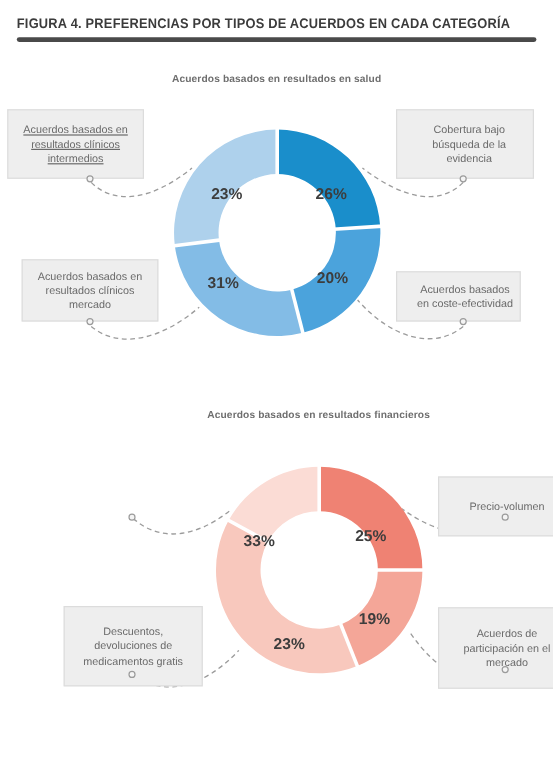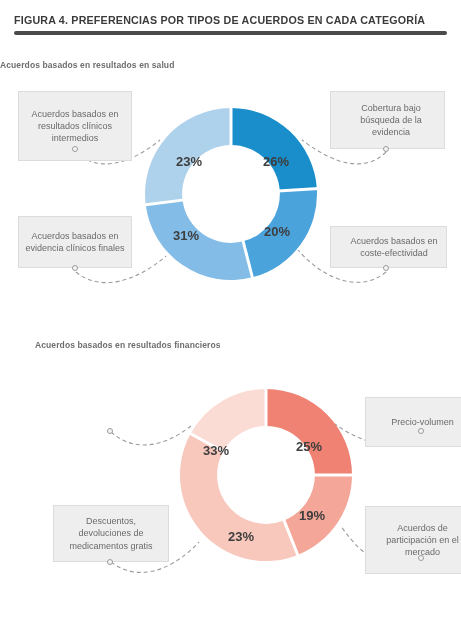--- a/index.html
+++ b/index.html
@@ -41,20 +41,21 @@
     height: 4px;
     background: #4a4a4a;
     border-radius: 2px;
   }
 
   
   .chart-section { position: absolute; left: 0; width: 461px; }
   .chart-subtitle {
     position: absolute;
     left: 0; right: 0;
+    text-align: center;
     font-size: 8.5px;
     font-weight: bold;
     color: #6e6e6e;
     letter-spacing: 0.1px;
   }
 
   .donut-wrap { position: absolute; }
   .donut-svg { display: block; }
 
   
@@ -136,30 +137,30 @@
           </g>
           <circle r="47.5" fill="#ffffff"></circle>
           <text class="pct-label" x="45" y="-28" text-anchor="middle">26%</text>
           <text class="pct-label" x="46" y="42" text-anchor="middle">20%</text>
           <text class="pct-label" x="-45" y="46" text-anchor="middle">31%</text>
           <text class="pct-label" x="-42" y="-28" text-anchor="middle">23%</text>
         </g>
       </svg>
     </div>
 
-    <div class="callout" style="left:18px;top:91px;width:114px;height:70px;">Acuerdos basados en resultados clínicos intermedios</div>
+    <div class="callout" style="left:6px;top:91px;width:114px;height:58px;text-decoration:underline;">Acuerdos basados en resultados clínicos intermedios</div>
     <div class="dot" style="left:72px;top:146px;"></div>
 
     <div class="callout" style="left:330px;top:91px;width:115px;height:58px;padding-left:12px;">Cobertura bajo búsqueda de la evidencia</div>
     <div class="dot" style="left:383px;top:146px;"></div>
 
-    <div class="callout" style="left:18px;top:216px;width:114px;height:52px;">Acuerdos basados en evidencia clínicos finales</div>
+    <div class="callout" style="left:18px;top:216px;width:114px;height:52px;">Acuerdos basados en resultados clínicos mercado</div>
     <div class="dot" style="left:72px;top:265px;"></div>
 
-    <div class="callout" style="left:330px;top:226px;width:117px;height:42px;padding-left:16px;">Acuerdos basados en coste-efectividad</div>
+    <div class="callout" style="left:330px;top:226px;width:104px;height:42px;padding-left:16px;">Acuerdos basados en coste-efectividad</div>
     <div class="dot" style="left:383px;top:265px;"></div>
   </div>
 
   <div class="chart-section" style="top:320px;height:311px;margin-left:35px;">
 
     <div class="chart-subtitle" style="top:20px;">Acuerdos basados en resultados financieros</div>
 
     <svg class="connectors" width="461" height="311">
       <path d="M 76 112 C 98 132 128 128 156 106" fill="none" stroke="#9b9b9b" stroke-width="1.1" stroke-dasharray="4 3"></path>
       <path d="M 386 112 C 364 132 330 126 300 104" fill="none" stroke="#9b9b9b" stroke-width="1.1" stroke-dasharray="4 3"></path>
@@ -191,20 +192,20 @@
           <text class="pct-label" x="-50" y="-20" text-anchor="middle">33%</text>
         </g>
       </svg>
     </div>
 
     <div class="dot" style="left:72px;top:108px;"></div>
 
     <div class="callout" style="left:330px;top:77px;width:115px;height:50px;">Precio-volumen</div>
     <div class="dot" style="left:383px;top:108px;"></div>
 
-    <div class="callout" style="left:18px;top:185px;width:116px;height:57px;">Descuentos, devoluciones de medicamentos gratis</div>
+    <div class="callout" style="left:18px;top:185px;width:116px;height:67px;">Descuentos, devoluciones de medicamentos gratis</div>
     <div class="dot" style="left:72px;top:239px;"></div>
 
     <div class="callout" style="left:330px;top:186px;width:115px;height:68px;">Acuerdos de participación en el mercado</div>
     <div class="dot" style="left:383px;top:235px;"></div>
   </div>
 
 </div>
 
 </body></html>

